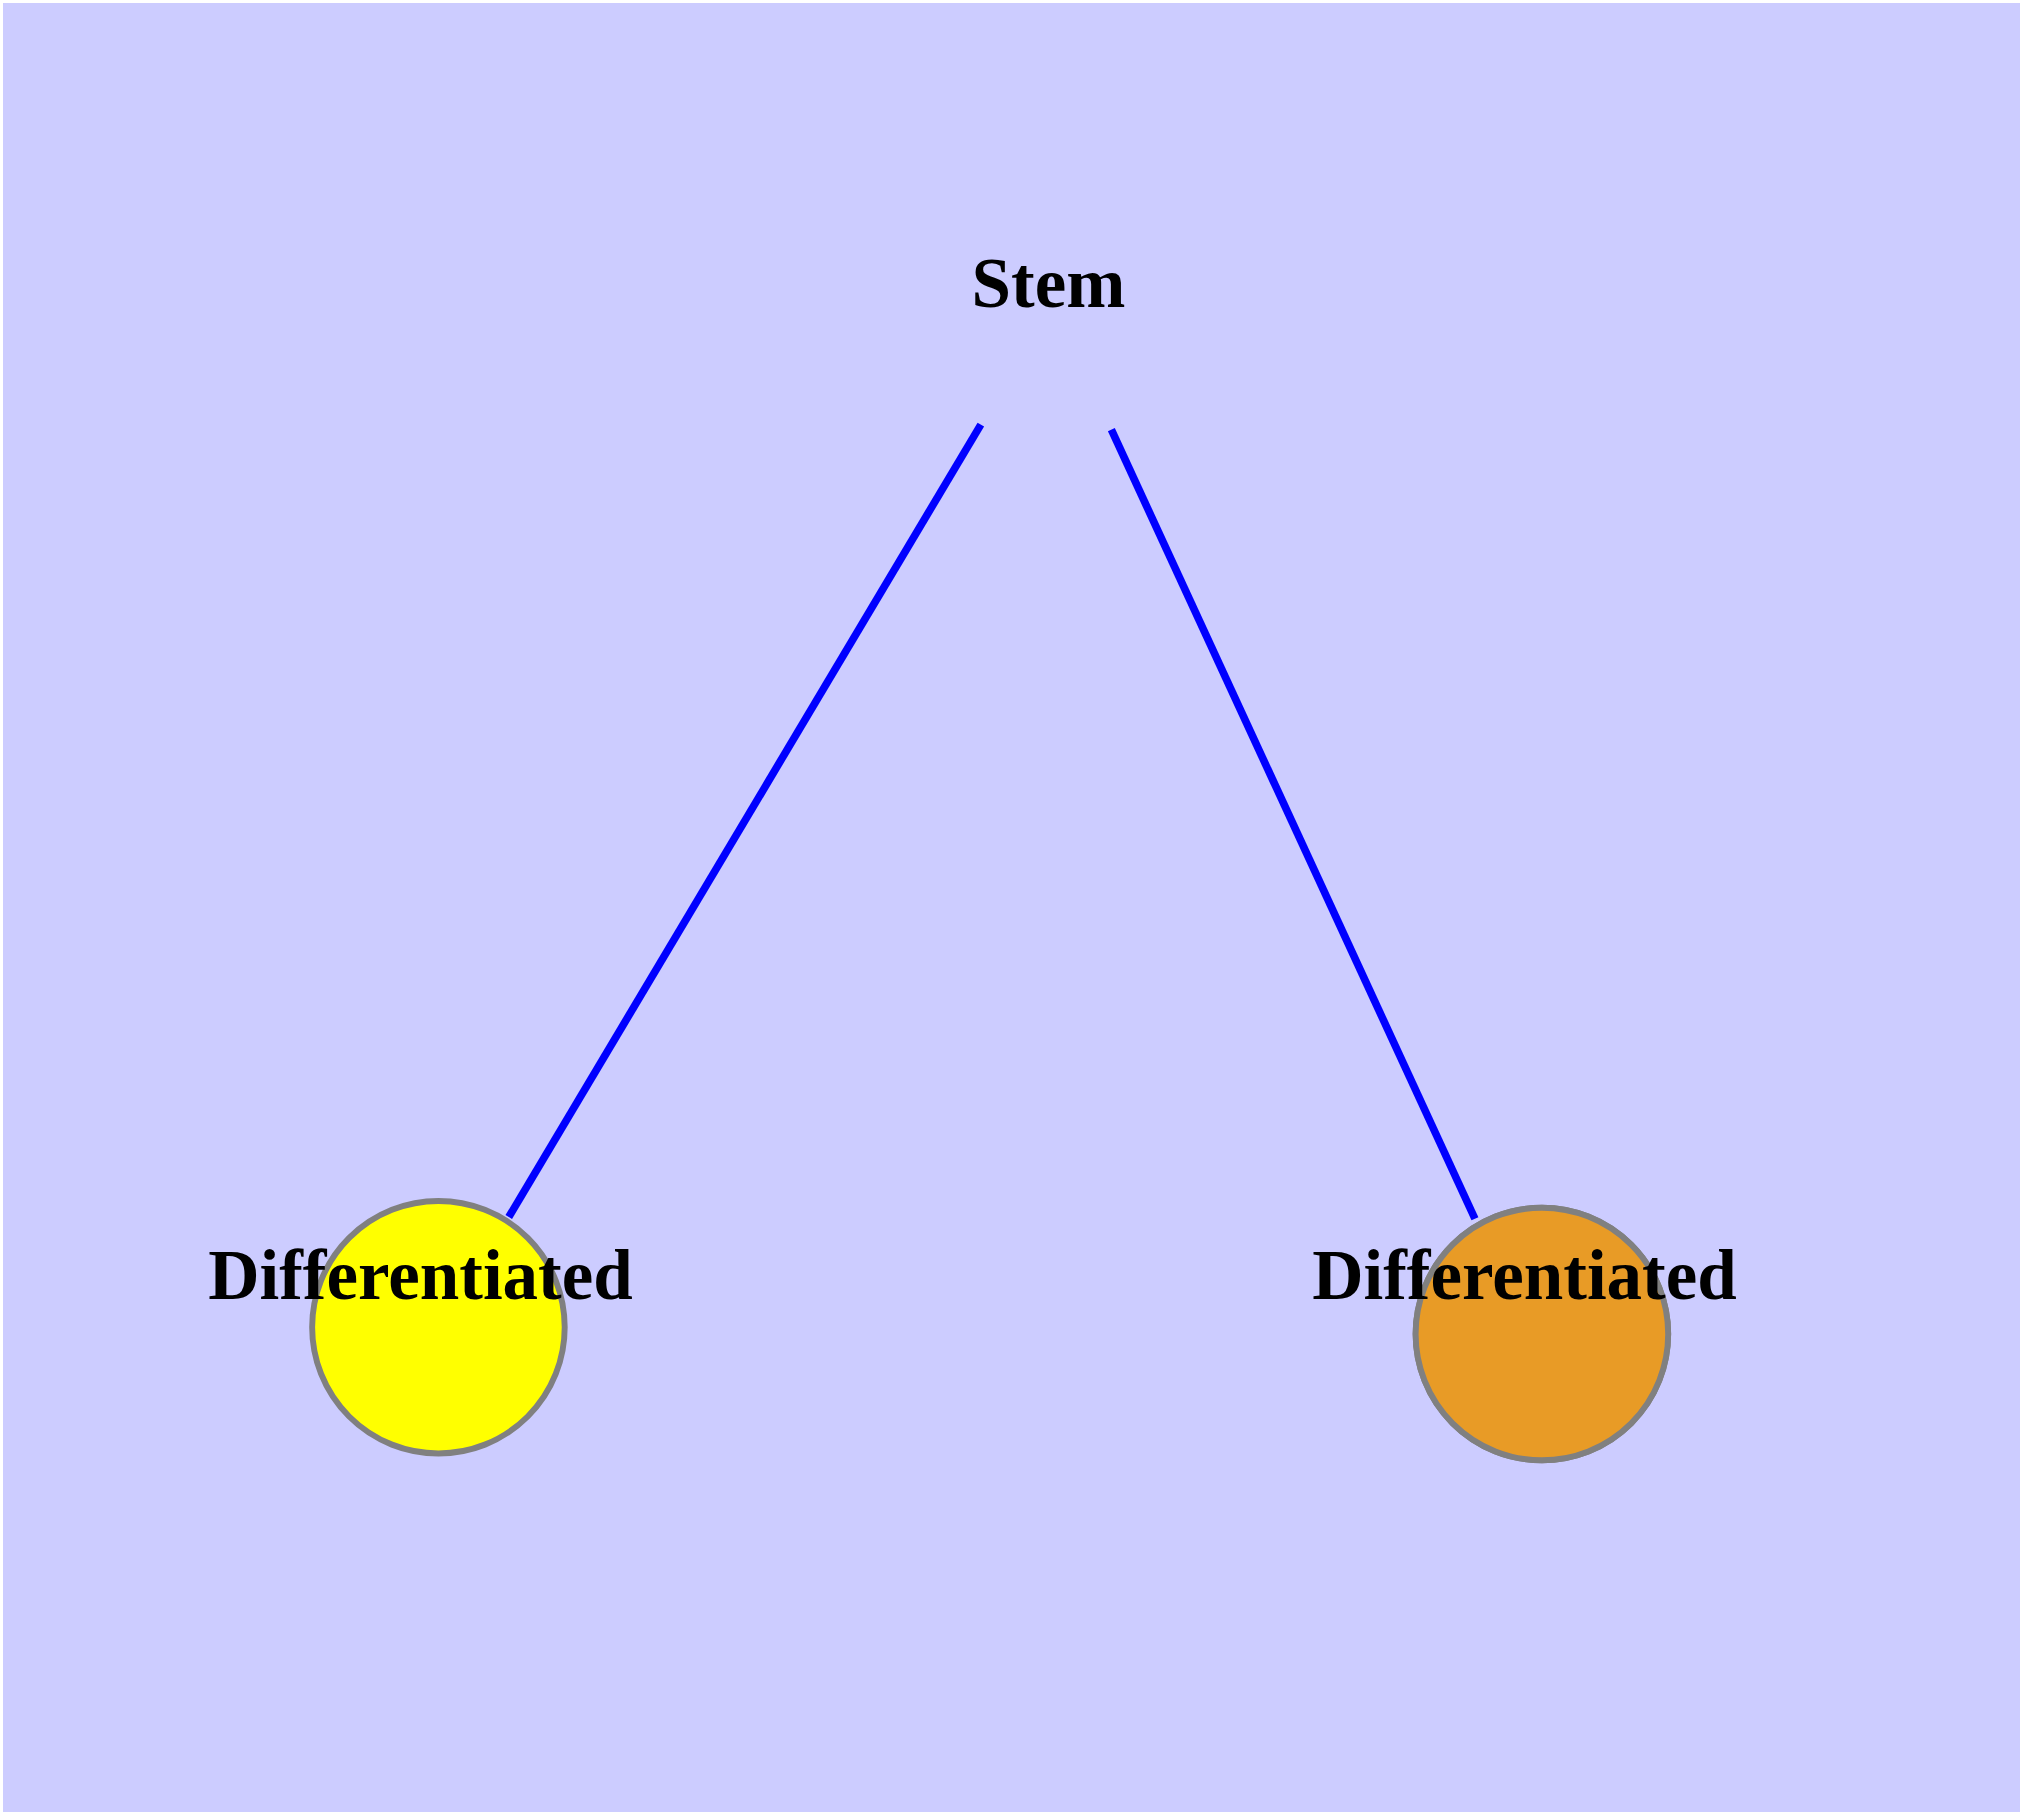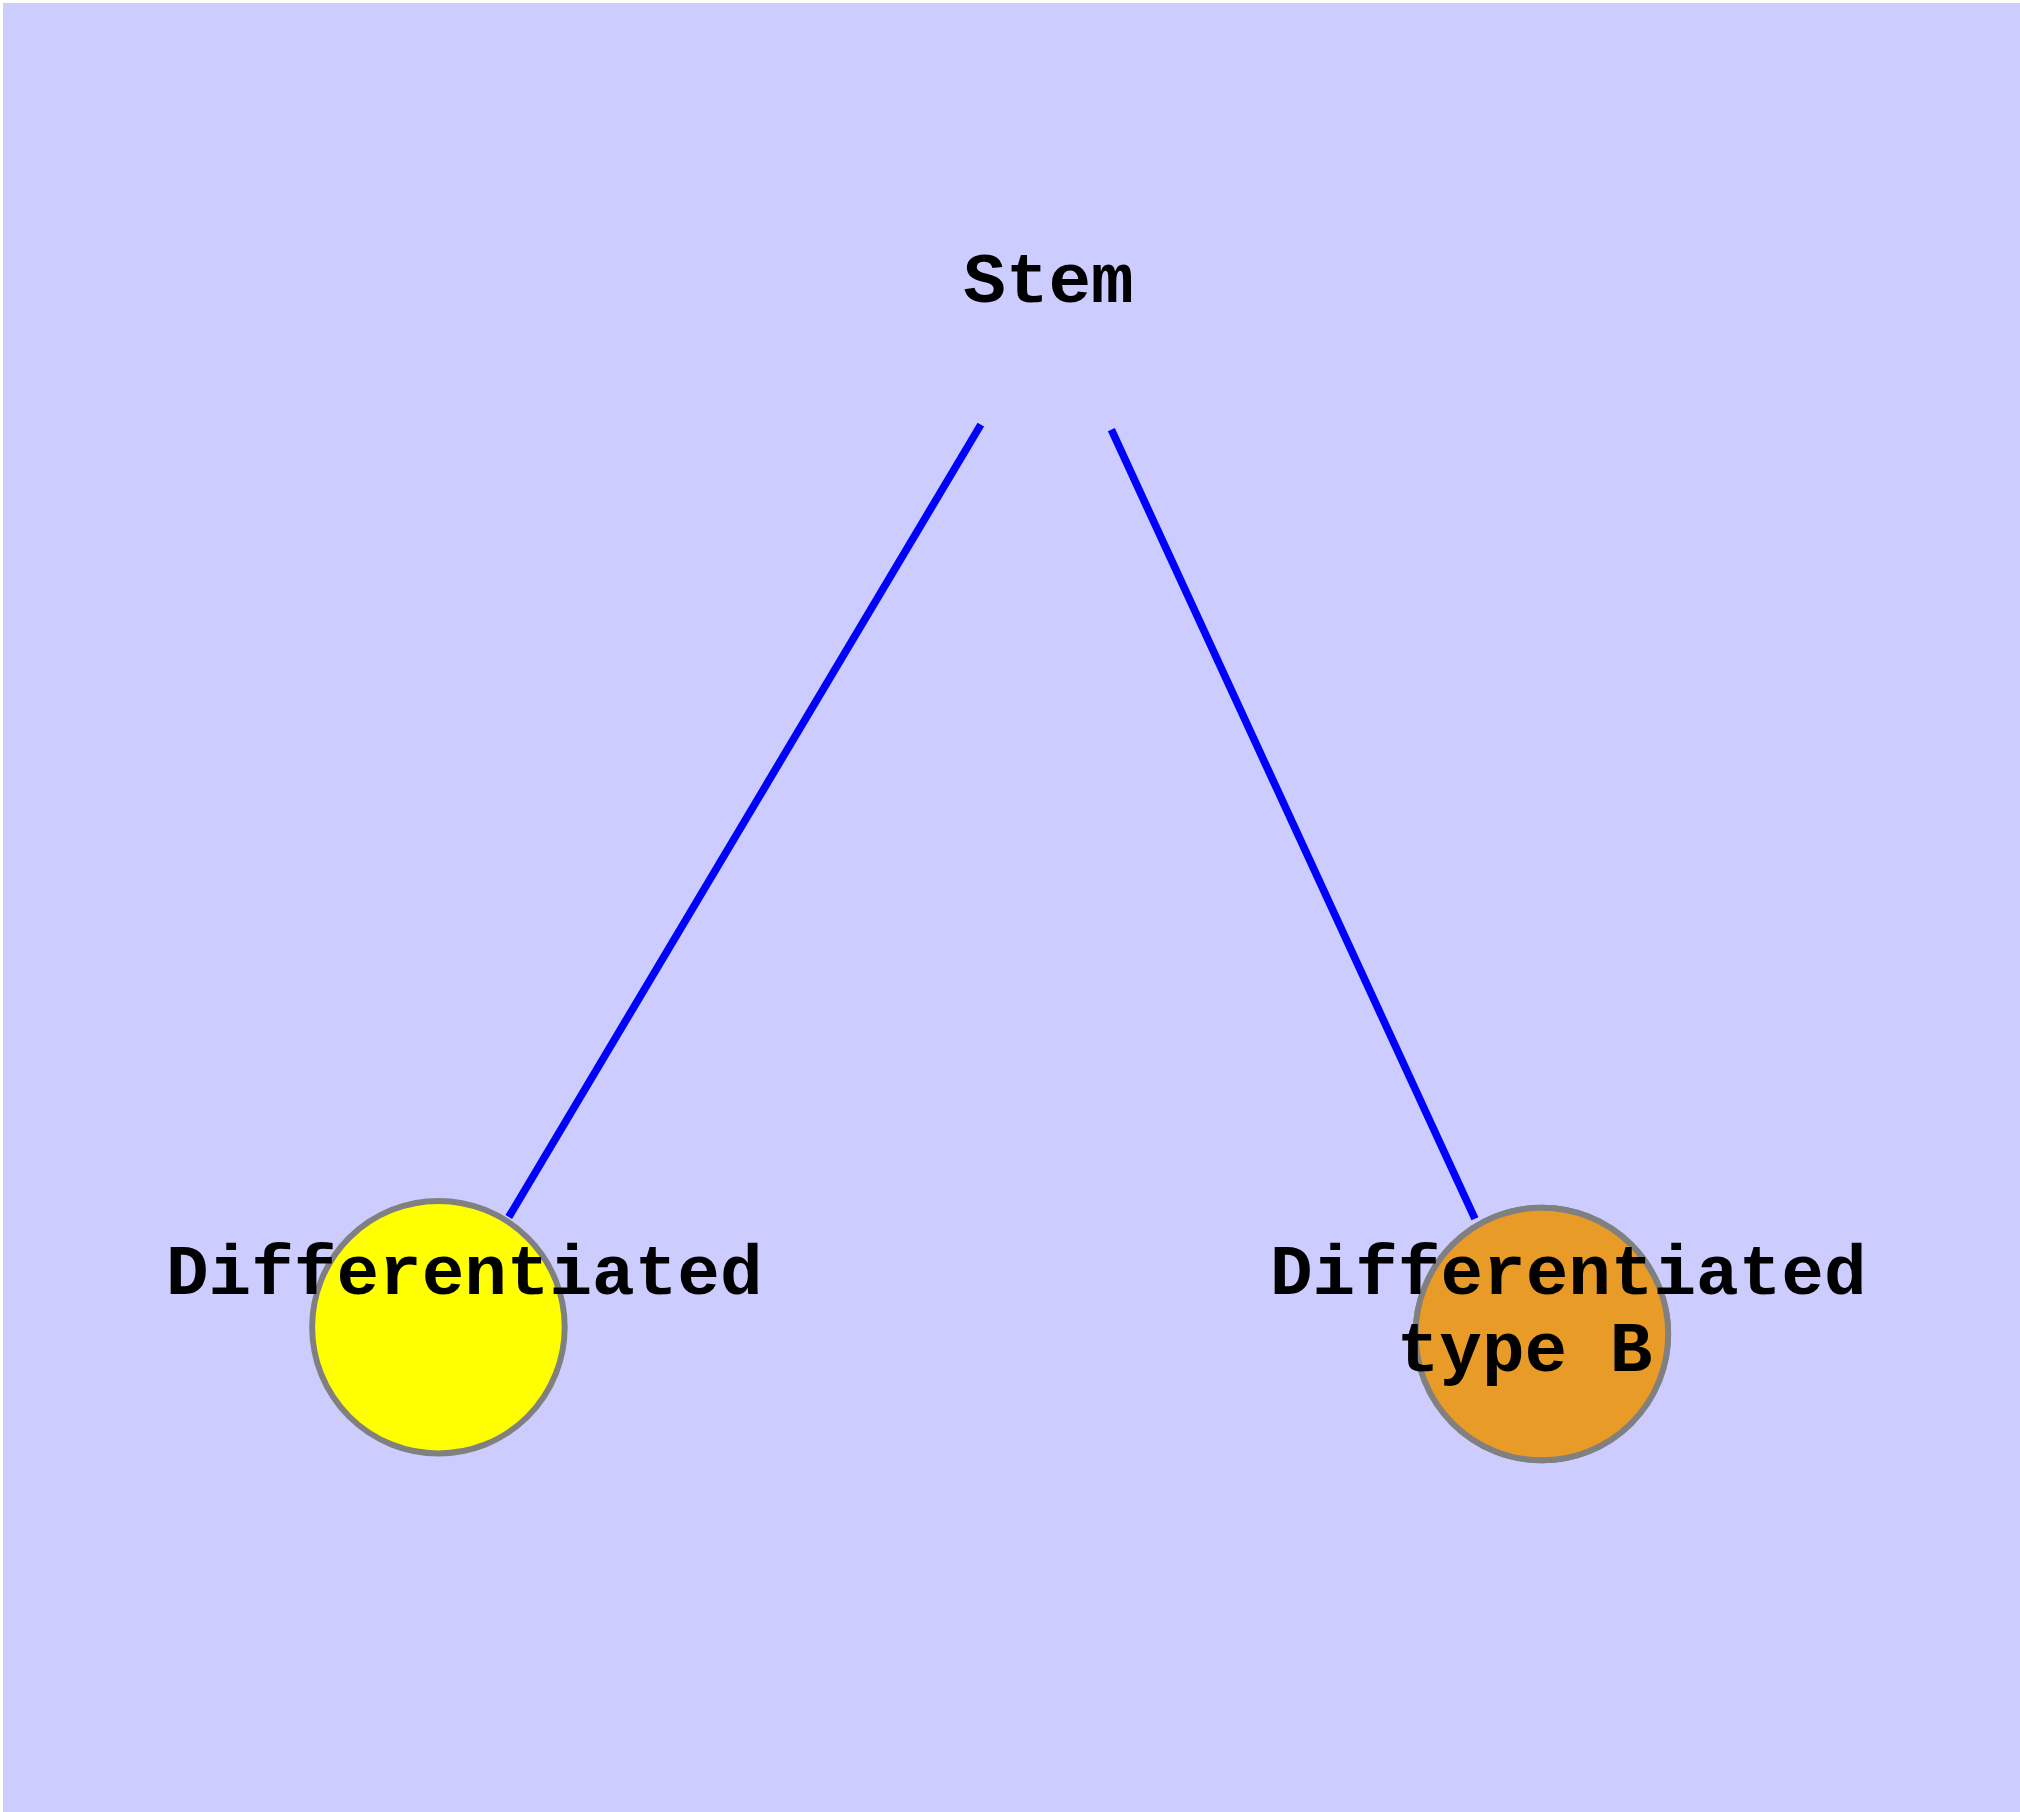--- a/index.html
+++ b/index.html
@@ -31,21 +31,21 @@
     height: 1812px;
   }
   .node-label {
     position: absolute;
     text-align: center;
     color: #000000;
     font-weight: bold;
     line-height: 1.08;
     white-space: pre;
     pointer-events: none;
-    font-family: Liberation Mono, monospace;
+    font-family: Liberation Serif, serif;
   }
   #label-stem {
     left: 794px;
     top: 245px;
     width: 509px;
     font-size: 71px;
   }
   #label-diff-a {
     left: 166px;
     top: 1237px;
@@ -75,16 +75,16 @@
       <circle cx="517" cy="1566" r="149" fill="#ffff00" stroke="#808080" stroke-width="7"></circle>
       <circle cx="1819" cy="1574" r="149" fill="#e89b26" stroke="#808080" stroke-width="7"></circle>
       <circle cx="1819" cy="1574" r="149" fill="#e89b26" stroke="#808080" stroke-width="7"></circle>
     </g>
   </svg>
 
   <div class="node-label" id="label-stem">Stem</div>
 
   <div class="node-label" id="label-diff-a"><span>Differentiated</span><br></div>
 
-  <div class="node-label" id="label-diff-b"><span>Differentiated</span><br><span>type B</span></div>
+  <div class="node-label" id="label-diff-b"><span>Differentiated</span><br></div>
 
 </div>
 
 
 </body></html>

